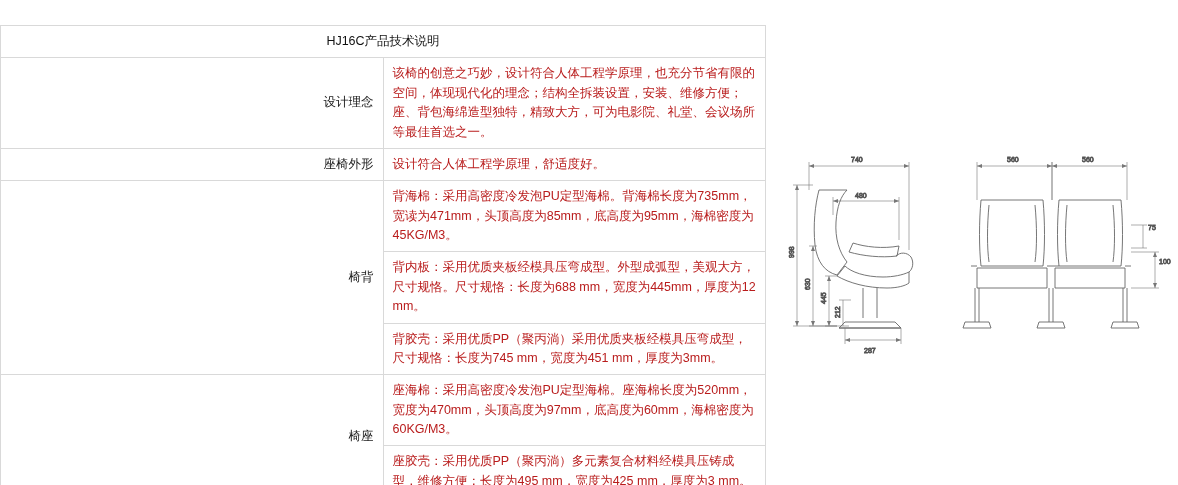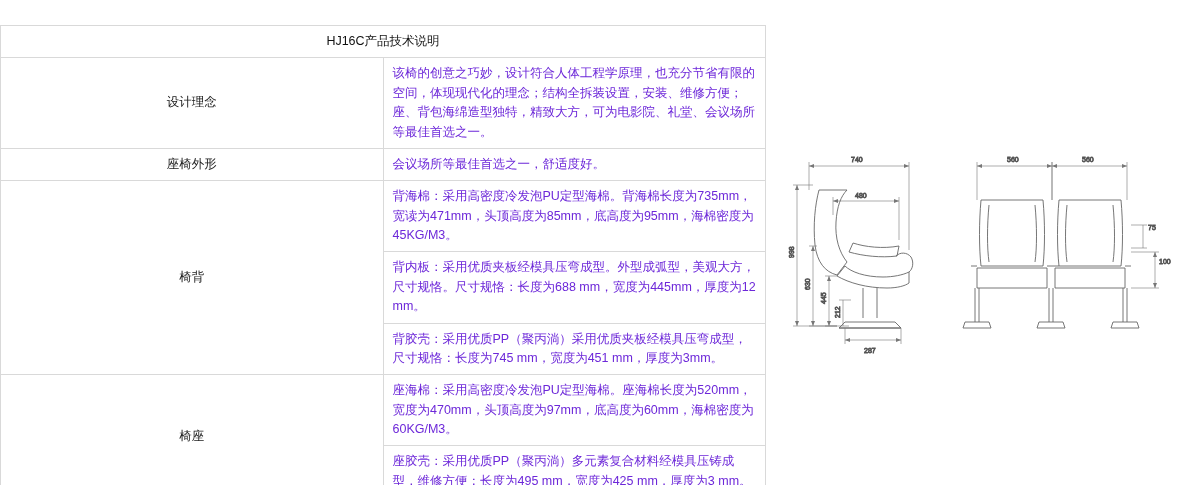--- a/index.html
+++ b/index.html
@@ -47,27 +47,27 @@
     text-align: center;
     font-size: 15px;
     padding: 12px 0 13px 0;
     border-left: none;
     border-top: none;
     border-right: none;
     color: #111;
   }
   .label-cell {
     width: 172px;
-    text-align: center;
+    text-align: right;
     color: #1a1a1a;
     font-size: 12.5px;
     border-left: none;
   }
   .value-cell {
-    color: #6d28d9;
+    color: #b91c1c;
     border-right: none;
   }
   .value-cell.sub {
     border-right: none;
   }
   
   .draw-wrap {
     position: absolute;
     left: 767px;
     top: 0;
@@ -95,21 +95,21 @@
           <td class="title-cell" colspan="2">HJ16C产品技术说明</td>
         </tr>
 
         <tr>
           <td class="label-cell">设计理念</td>
           <td class="value-cell">该椅的创意之巧妙，设计符合人体工程学原理，也充分节省有限的空间，体现现代化的理念；结构全拆装设置，安装、维修方便；座、背包海绵造型独特，精致大方，可为电影院、礼堂、会议场所等最佳首选之一。</td>
         </tr>
 
         <tr>
           <td class="label-cell">座椅外形</td>
-          <td class="value-cell">会议场所等最佳首选之一，舒适度好。</td>
+          <td class="value-cell">设计符合人体工程学原理，舒适度好。</td>
         </tr>
 
         <tr>
           <td class="label-cell" rowspan="3">椅背</td>
           <td class="value-cell sub">背海棉：采用高密度冷发泡PU定型海棉。背海棉长度为735mm，宽读为471mm，头顶高度为85mm，底高度为95mm，海棉密度为45KG/M3。</td>
         </tr>
         <tr>
           <td class="value-cell sub">背内板：采用优质夹板经模具压弯成型。外型成弧型，美观大方，尺寸规恪。尺寸规恪：长度为688 mm，宽度为445mm，厚度为12 mm。</td>
         </tr>
         <tr>

